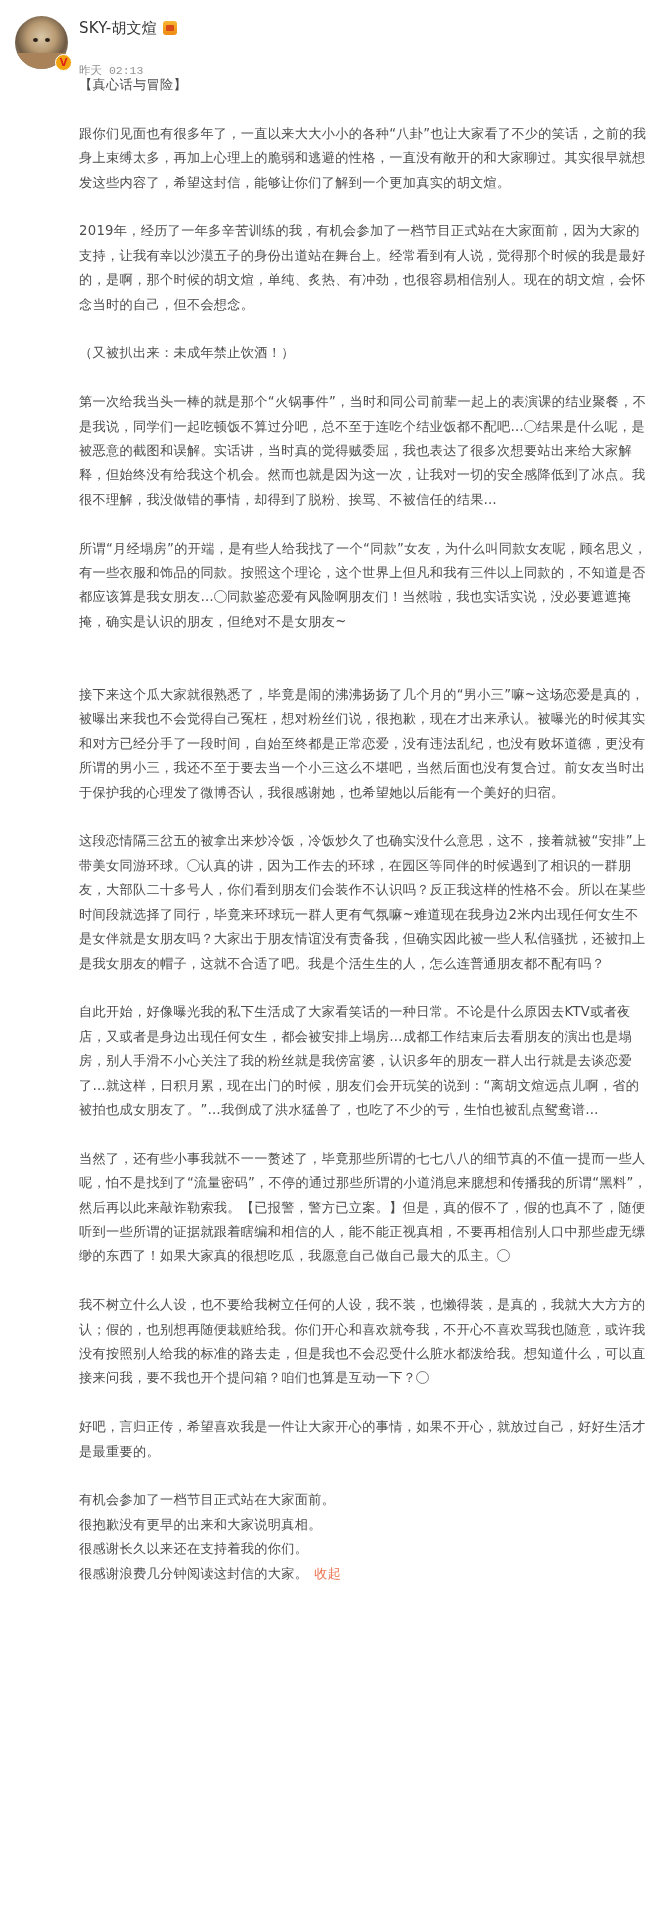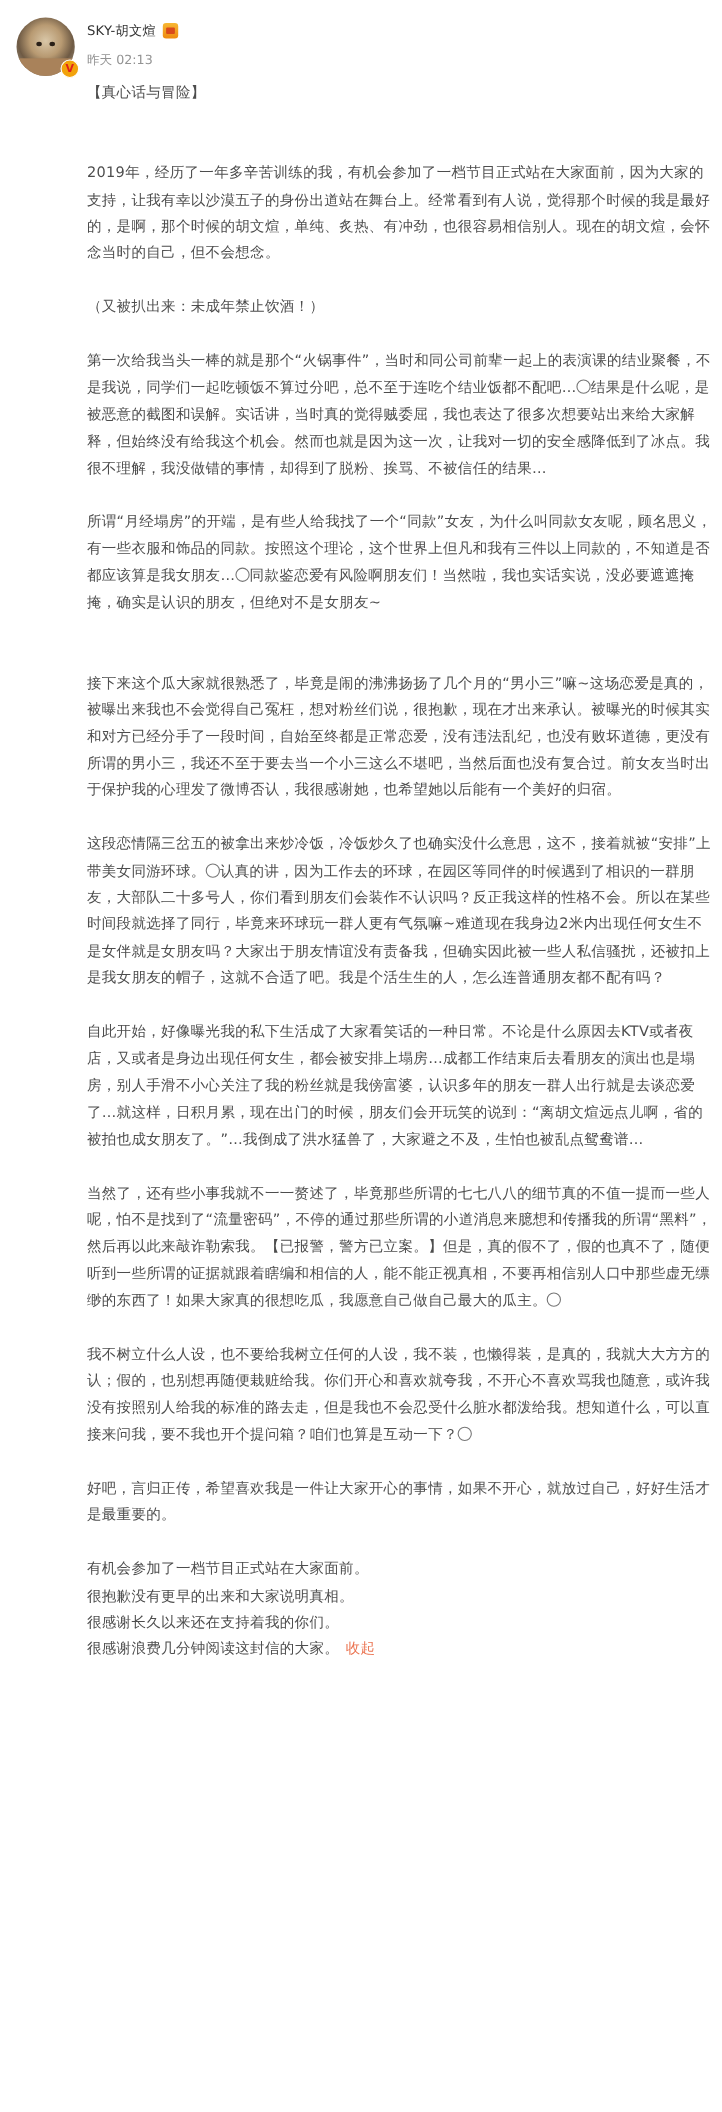--- a/index.html
+++ b/index.html
@@ -7,25 +7,25 @@
   .post { position:relative; width:656px; height:1920px; }
   .avatar { position:absolute; left:15px; top:16px; width:53px; height:53px; border-radius:50%;
     background: radial-gradient(circle at 50% 40%, #d9c7a8 0%, #b89a72 35%, #6e5a44 60%, #8a7a66 75%, #c9b8a0 100%);
     overflow:hidden; }
   .avatar .box { position:absolute; left:0; right:0; bottom:0; height:16px; background:#a9825a; }
   .avatar .eye { position:absolute; top:22px; width:5px; height:4px; border-radius:50%; background:#2a2018; }
   .vbadge { position:absolute; left:55px; top:54px; width:15px; height:15px; border-radius:50%;
     background:#f2a20b; border:1.5px solid #fff; color:#e0221a; font-size:10px; font-weight:bold;
     line-height:15px; text-align:center; box-sizing:content-box; }
   .name-row { position:absolute; left:79px; top:18px; height:20px; display:flex; align-items:center; }
-  .username { font-size:12px; color:#333; font-weight:500; letter-spacing:0.2px; }
+  .username { font-size:15px; color:#333; font-weight:500; letter-spacing:0.2px; }
   .member-icon { margin-left:6px; width:14px; height:14px; border-radius:3px;
     background:linear-gradient(#f7b733,#ee8a10); position:relative; }
   .member-icon::after { content:""; position:absolute; left:3px; top:4px; width:8px; height:6px; background:#d94a1b; border-radius:1px; }
-  .timestamp { position:absolute; left:79px; top:47px; font-size:11.5px; color:#939393; }
+  .timestamp { position:absolute; left:79px; top:63px; font-size:11.5px; color:#939393;font-family:Liberation Mono, monospace; }
   .content { position:absolute; left:79px; top:73px; width:570px; font-size:13.2px; line-height:24.4px; color:#4d4d4d; letter-spacing:0.3px; }
   .content p { margin:0; }
   .content .gap { height:24.4px; }
   .collapse-link { color:#eb7350; margin-left:6px; cursor:pointer;text-align:center; }
   .emoji { display:inline-block; width:13px; height:13px; border-radius:50%; border:1.3px solid #777; box-sizing:border-box; vertical-align:-2px; }
 </style>
 </head>
 <body>
 
 <div class="post">
@@ -38,35 +38,36 @@
 
   <div class="name-row">
     <span class="username">SKY-胡文煊</span>
     <span class="member-icon"></span>
   </div>
   <div class="timestamp">昨天 02:13</div>
 
   <div class="content" id="post-content">
     <p>【真心话与冒险】</p>
     <div class="gap"></div>
+  <p>跟你们见面也有很多年了，一直以来大大小小的各种“八卦”也让大家看了不少的笑话，之前的我身上束缚太多，再加上心理上的脆弱和逃避的性格，一直没有敞开的和大家聊过。其实很早就想发这些内容了，希望这封信，能够让你们了解到一个更加真实的胡文煊。</p>
       <div class="gap"></div>
       <p>2019年，经历了一年多辛苦训练的我，有机会参加了一档节目正式站在大家面前，因为大家的支持，让我有幸以沙漠五子的身份出道站在舞台上。经常看到有人说，觉得那个时候的我是最好的，是啊，那个时候的胡文煊，单纯、炙热、有冲劲，也很容易相信别人。现在的胡文煊，会怀念当时的自己，但不会想念。</p>
       <div class="gap"></div>
       <p>（又被扒出来：未成年禁止饮酒！）</p>
       <div class="gap"></div>
       <p>第一次给我当头一棒的就是那个“火锅事件”，当时和同公司前辈一起上的表演课的结业聚餐，不是我说，同学们一起吃顿饭不算过分吧，总不至于连吃个结业饭都不配吧…<span class="emoji"></span>结果是什么呢，是被恶意的截图和误解。实话讲，当时真的觉得贼委屈，我也表达了很多次想要站出来给大家解释，但始终没有给我这个机会。然而也就是因为这一次，让我对一切的安全感降低到了冰点。我很不理解，我没做错的事情，却得到了脱粉、挨骂、不被信任的结果…</p>
       <div class="gap"></div>
       <p>所谓“月经塌房”的开端，是有些人给我找了一个“同款”女友，为什么叫同款女友呢，顾名思义，有一些衣服和饰品的同款。按照这个理论，这个世界上但凡和我有三件以上同款的，不知道是否都应该算是我女朋友…<span class="emoji"></span>同款鉴恋爱有风险啊朋友们！当然啦，我也实话实说，没必要遮遮掩掩，确实是认识的朋友，但绝对不是女朋友~</p>
       <div class="gap"></div>
       <div class="gap"></div>
       <p>接下来这个瓜大家就很熟悉了，毕竟是闹的沸沸扬扬了几个月的“男小三”嘛~这场恋爱是真的，被曝出来我也不会觉得自己冤枉，想对粉丝们说，很抱歉，现在才出来承认。被曝光的时候其实和对方已经分手了一段时间，自始至终都是正常恋爱，没有违法乱纪，也没有败坏道德，更没有所谓的男小三，我还不至于要去当一个小三这么不堪吧，当然后面也没有复合过。前女友当时出于保护我的心理发了微博否认，我很感谢她，也希望她以后能有一个美好的归宿。</p>
       <div class="gap"></div>
       <p>这段恋情隔三岔五的被拿出来炒冷饭，冷饭炒久了也确实没什么意思，这不，接着就被“安排”上带美女同游环球。<span class="emoji"></span>认真的讲，因为工作去的环球，在园区等同伴的时候遇到了相识的一群朋友，大部队二十多号人，你们看到朋友们会装作不认识吗？反正我这样的性格不会。所以在某些时间段就选择了同行，毕竟来环球玩一群人更有气氛嘛~难道现在我身边2米内出现任何女生不是女伴就是女朋友吗？大家出于朋友情谊没有责备我，但确实因此被一些人私信骚扰，还被扣上是我女朋友的帽子，这就不合适了吧。我是个活生生的人，怎么连普通朋友都不配有吗？</p>
       <div class="gap"></div>
-      <p>自此开始，好像曝光我的私下生活成了大家看笑话的一种日常。不论是什么原因去KTV或者夜店，又或者是身边出现任何女生，都会被安排上塌房…成都工作结束后去看朋友的演出也是塌房，别人手滑不小心关注了我的粉丝就是我傍富婆，认识多年的朋友一群人出行就是去谈恋爱了…就这样，日积月累，现在出门的时候，朋友们会开玩笑的说到：“离胡文煊远点儿啊，省的被拍也成女朋友了。”…我倒成了洪水猛兽了，大家避之不及，生怕也被乱点鸳鸯谱…</p>
+      <p>自此开始，好像曝光我的私下生活成了大家看笑话的一种日常。不论是什么原因去KTV或者夜店，又或者是身边出现任何女生，都会被安排上塌房…成都工作结束后去看朋友的演出也是塌房，别人手滑不小心关注了我的粉丝就是我傍富婆，认识多年的朋友一群人出行就是去谈恋爱了…就这样，日积月累，现在出门的时候，朋友们会开玩笑的说到：“离胡文煊远点儿啊，省的被拍也成女朋友了。”…我倒成了洪水猛兽了，也吃了不少的亏，生怕也被乱点鸳鸯谱…</p>
       <div class="gap"></div>
       <p>当然了，还有些小事我就不一一赘述了，毕竟那些所谓的七七八八的细节真的不值一提而一些人呢，怕不是找到了“流量密码”，不停的通过那些所谓的小道消息来臆想和传播我的所谓“黑料”，然后再以此来敲诈勒索我。【已报警，警方已立案。】但是，真的假不了，假的也真不了，随便听到一些所谓的证据就跟着瞎编和相信的人，能不能正视真相，不要再相信别人口中那些虚无缥缈的东西了！如果大家真的很想吃瓜，我愿意自己做自己最大的瓜主。<span class="emoji"></span></p>
       <div class="gap"></div>
       <p>我不树立什么人设，也不要给我树立任何的人设，我不装，也懒得装，是真的，我就大大方方的认；假的，也别想再随便栽赃给我。你们开心和喜欢就夸我，不开心不喜欢骂我也随意，或许我没有按照别人给我的标准的路去走，但是我也不会忍受什么脏水都泼给我。想知道什么，可以直接来问我，要不我也开个提问箱？咱们也算是互动一下？<span class="emoji"></span></p>
       <div class="gap"></div>
       <p>好吧，言归正传，希望喜欢我是一件让大家开心的事情，如果不开心，就放过自己，好好生活才是最重要的。</p>
       <div class="gap"></div>
       <p>有机会参加了一档节目正式站在大家面前。</p>
       <p>很抱歉没有更早的出来和大家说明真相。</p>
       <p>很感谢长久以来还在支持着我的你们。</p>

